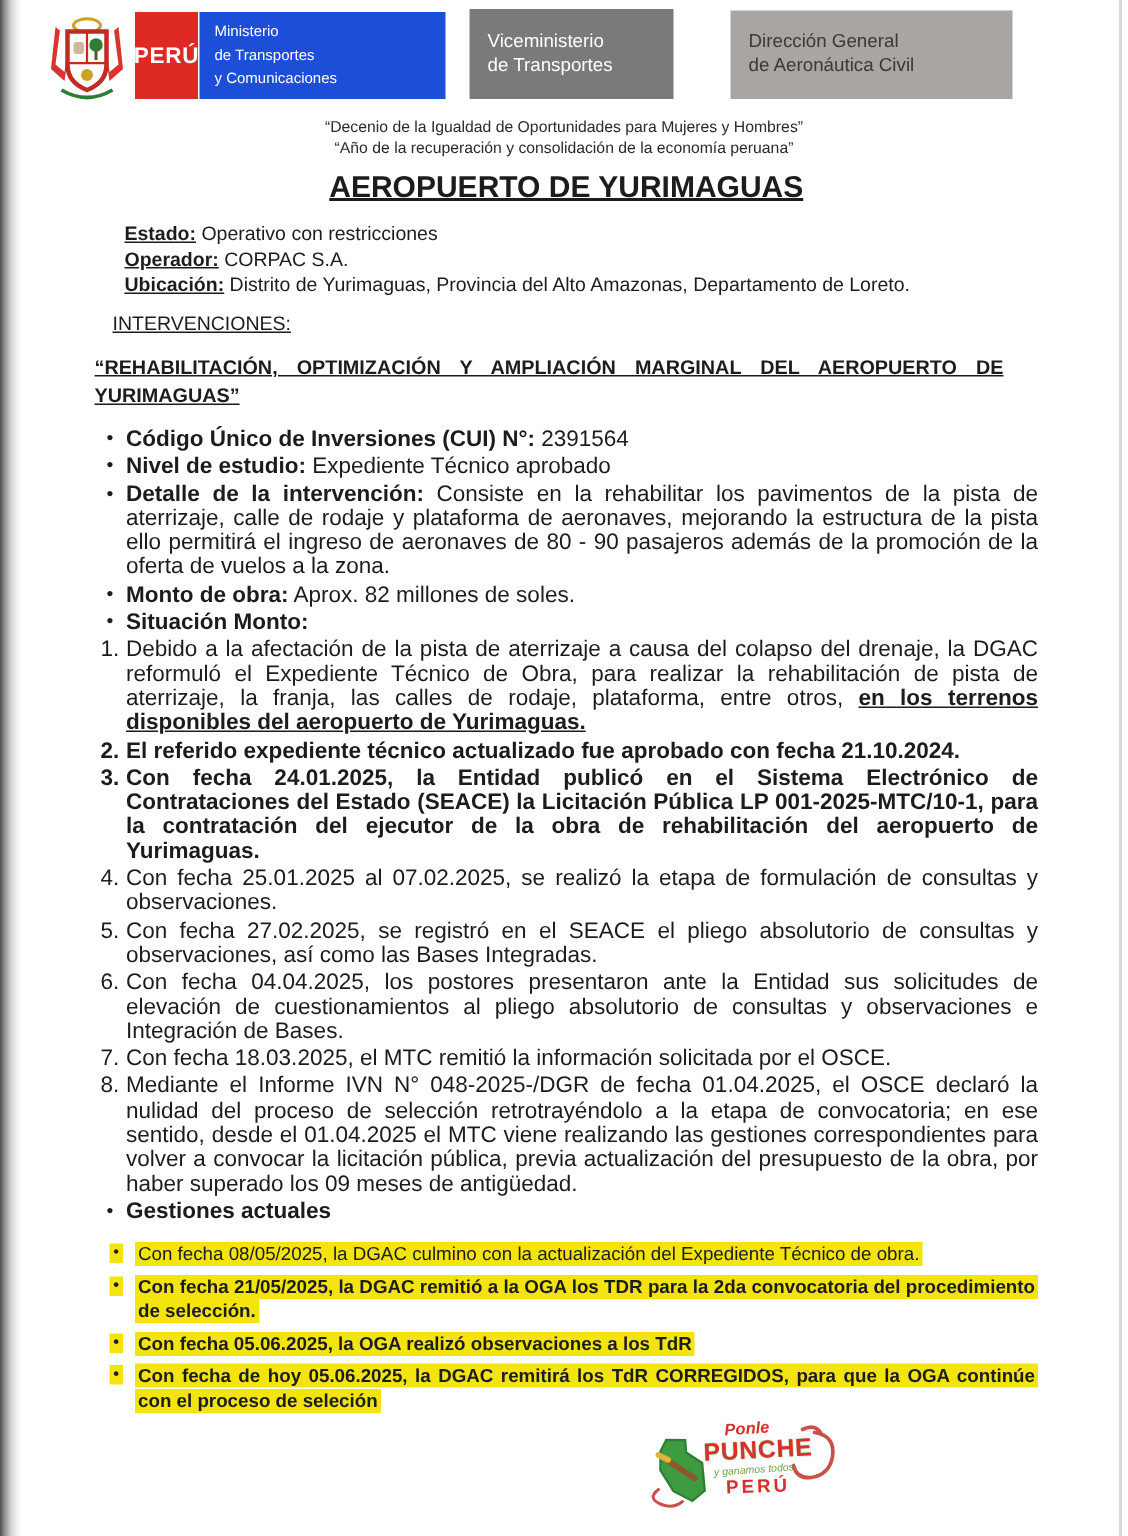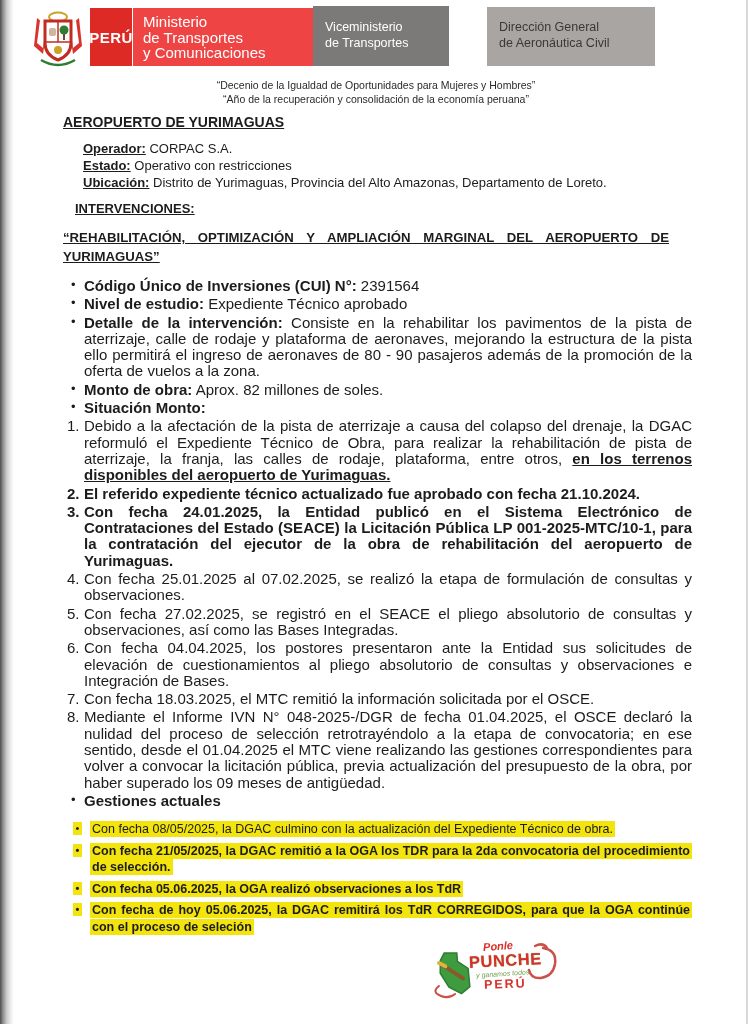--- a/index.html
+++ b/index.html
@@ -18,39 +18,39 @@
   }
   .page{position:relative;width:752px;height:1024px;}
 
   
   .header{position:relative;height:70px;}
   .hbox{position:absolute;box-sizing:border-box;color:#ffffff;white-space:pre-line;}
   .coat{position:absolute;left:31px;top:4px;width:54px;height:64px;}
   .box-red{left:90px;top:8px;width:42px;height:58px;background:#dd2a24;
     display:flex;align-items:center;justify-content:center;
     font-size:15px;font-weight:bold;letter-spacing:.5px;}
-  .box-dark{left:133px;top:8px;width:180px;height:58px;background:#ef4444;
-    font-size:15px;line-height:15.5px;padding:6px 0 0 10px;}
+  .box-dark{left:133px;top:8px;width:164px;height:58px;background:#1d4ed8;
+    font-size:10px;line-height:15.5px;padding:6px 0 0 10px;}
   .box-mid{left:313px;top:6px;width:136px;height:60px;background:#7c7a78;
     font-size:12.5px;line-height:15.5px;padding:14px 0 0 12px;}
-  .box-light{left:487px;top:7px;width:168px;height:59px;background:#a8a5a2;color:#3b3836;
+  .box-light{left:487px;top:7px;width:188px;height:59px;background:#a8a5a2;color:#3b3836;
     font-size:12.5px;line-height:15.5px;padding:13px 0 0 12px;}
 
   .quotes{margin-top:8px;text-align:center;font-size:10.5px;line-height:14px;color:#2a2a2a;}
 
   
   .doc{padding:0 60px 0 63px;}
-  .doc-title{margin-top:8px;text-align:left;font-size:14px;font-weight:bold;}
+  .doc-title{margin-top:8px;text-align:center;font-size:20px;font-weight:bold;}
   .underline{text-decoration:underline;}
   .bold{font-weight:bold;}
 
   .facts{margin-top:10px;padding-left:20px;font-size:13px;line-height:17px;}
   .fact-label{font-weight:bold;text-decoration:underline;}
 
-  .section-heading{margin-top:10px;padding-left:12px;font-size:13px;font-weight:bold;text-decoration:underline;}
+  .section-heading{margin-top:10px;padding-left:12px;font-size:13px;font-weight:normal;text-decoration:underline;}
 
   .project-title{margin-top:12px;max-width:606px;font-size:13.2px;line-height:19px;
     font-weight:bold;text-decoration:underline;text-align:justify;}
 
   .body-list{margin-top:12px;font-size:15px;line-height:16.3px;text-align:justify;}
   .bullet-item{position:relative;padding-left:21px;margin-bottom:2px;}
   .bullet-item::before{content:"•";position:absolute;left:8px;top:-1px;font-size:13px;}
   .num-item{position:relative;padding-left:37px;margin-bottom:2px;}
   .num-item .num{position:absolute;left:20px;}
 
@@ -120,24 +120,24 @@
   </div>
 
   <div class="doc">
 
     <div class="doc-title">
       <span class="underline">AEROPUERTO DE YURIMAGUAS</span>
     </div>
 
     <div class="facts">
       <div>
+        <span class="fact-label">Estado:</span><span> Operativo con restricciones</span>
+      </div>
+      <div>
         <span class="fact-label">Operador:</span><span> CORPAC S.A.</span>
-      </div>
-      <div>
-        <span class="fact-label">Estado:</span><span> Operativo con restricciones</span>
       </div>
       <div>
         <span class="fact-label">Ubicación:</span><span> Distrito de Yurimaguas, Provincia del Alto Amazonas, Departamento de Loreto.</span>
       </div>
     </div>
 
     <div class="section-heading">INTERVENCIONES:</div>
 
     <div class="project-title">“REHABILITACIÓN, OPTIMIZACIÓN Y AMPLIACIÓN MARGINAL DEL AEROPUERTO DE YURIMAGUAS”</div>
 

